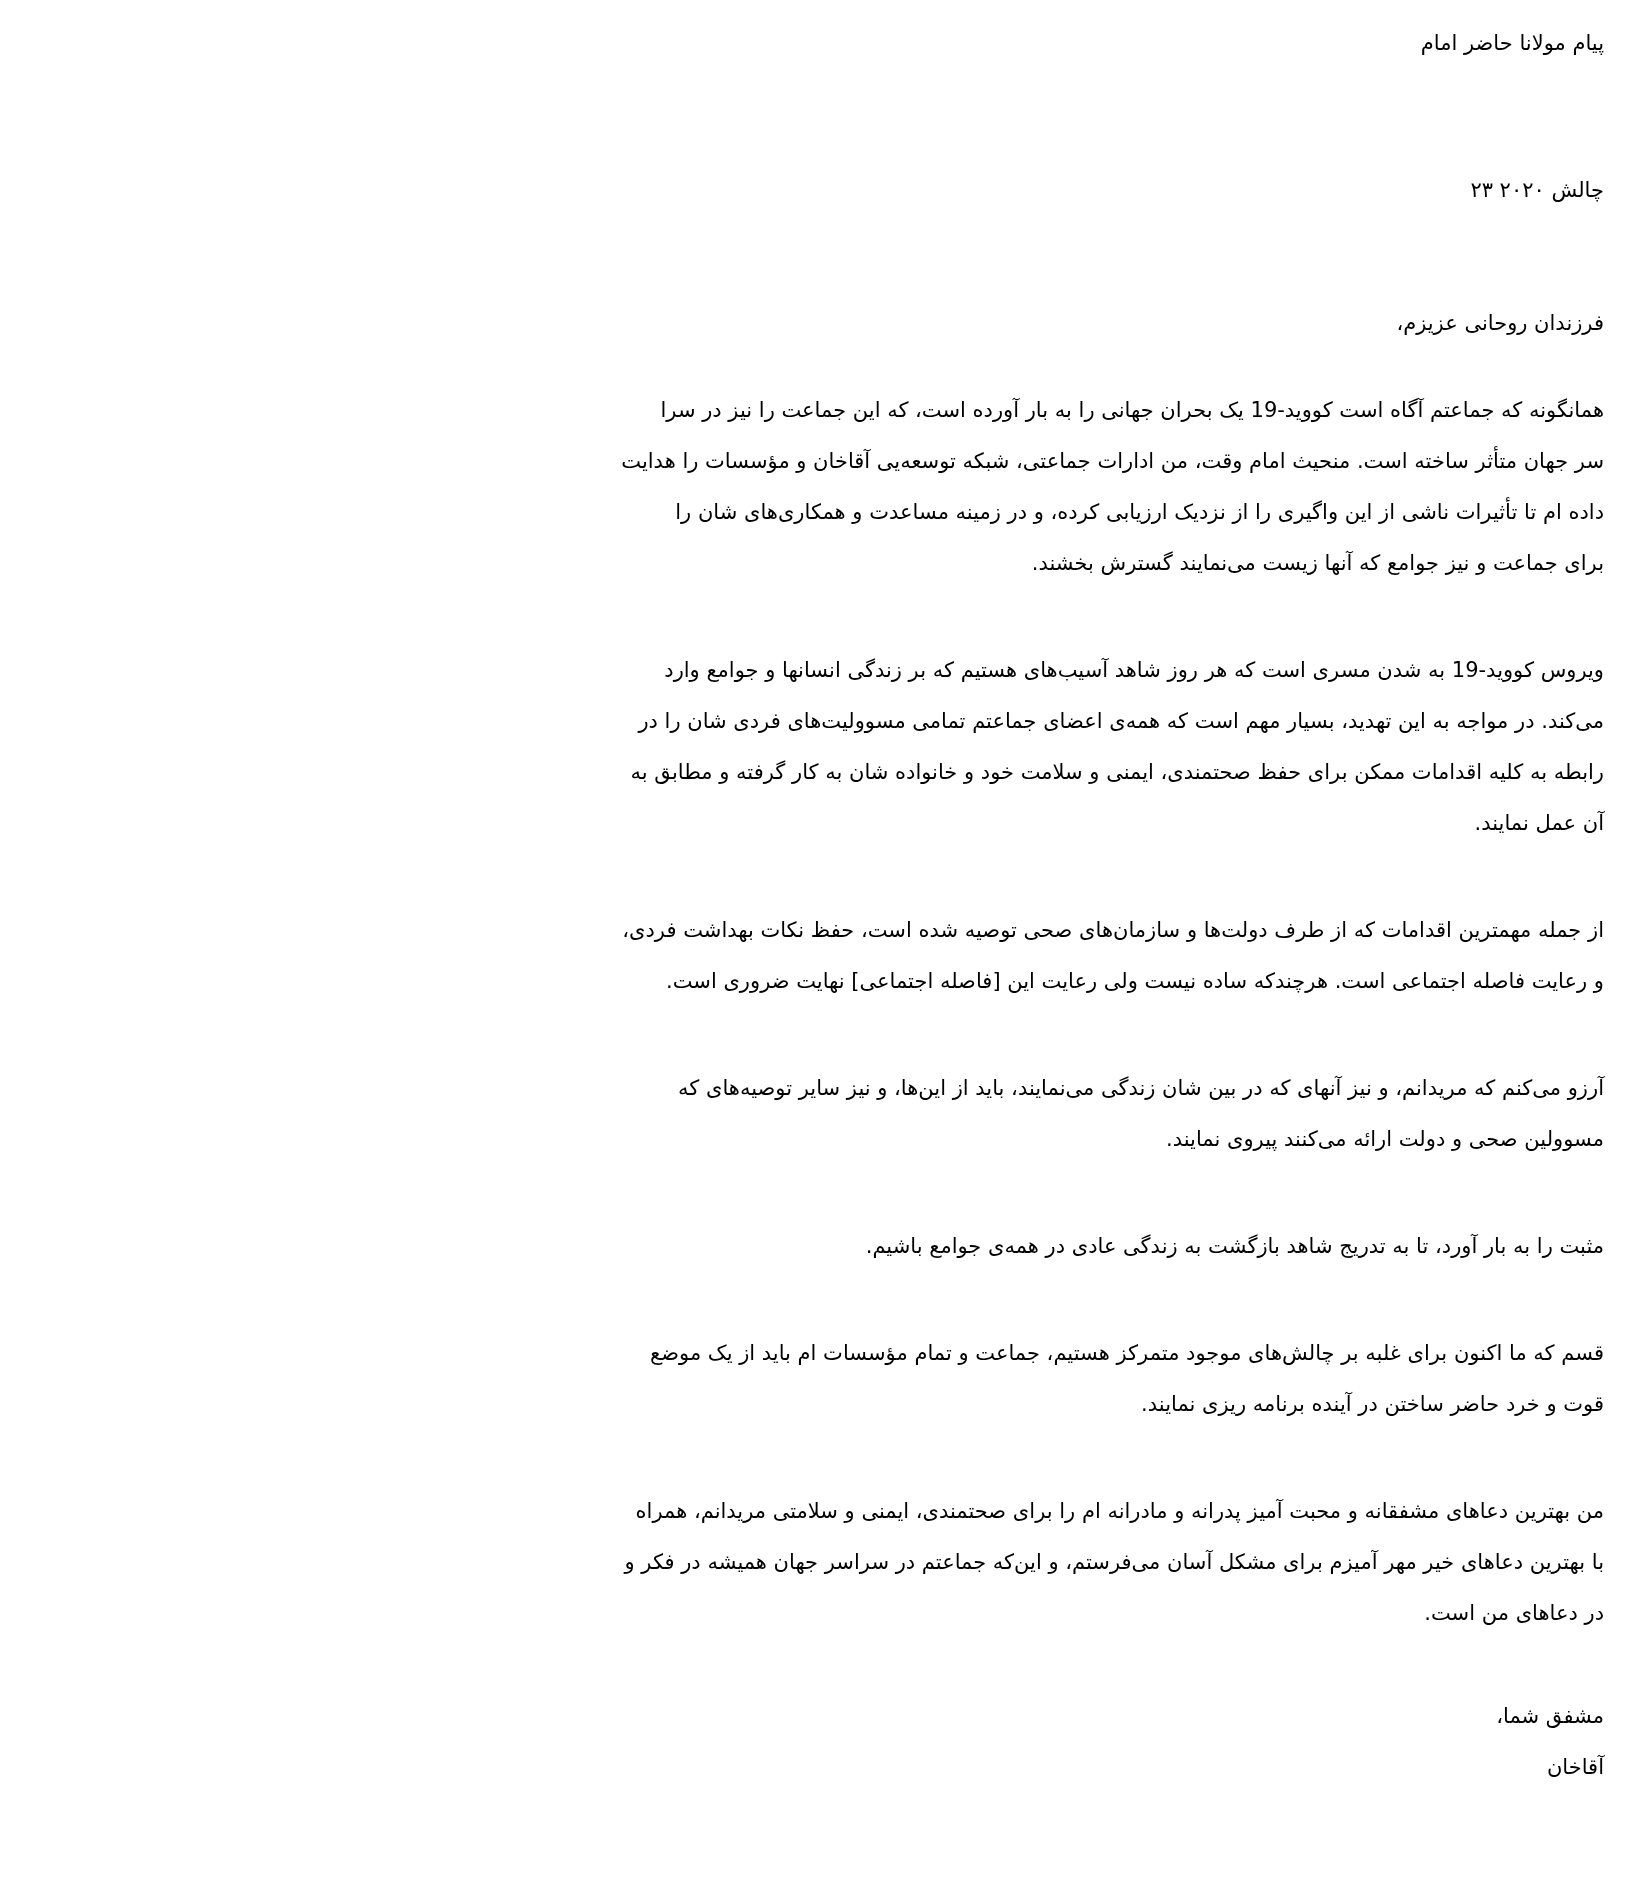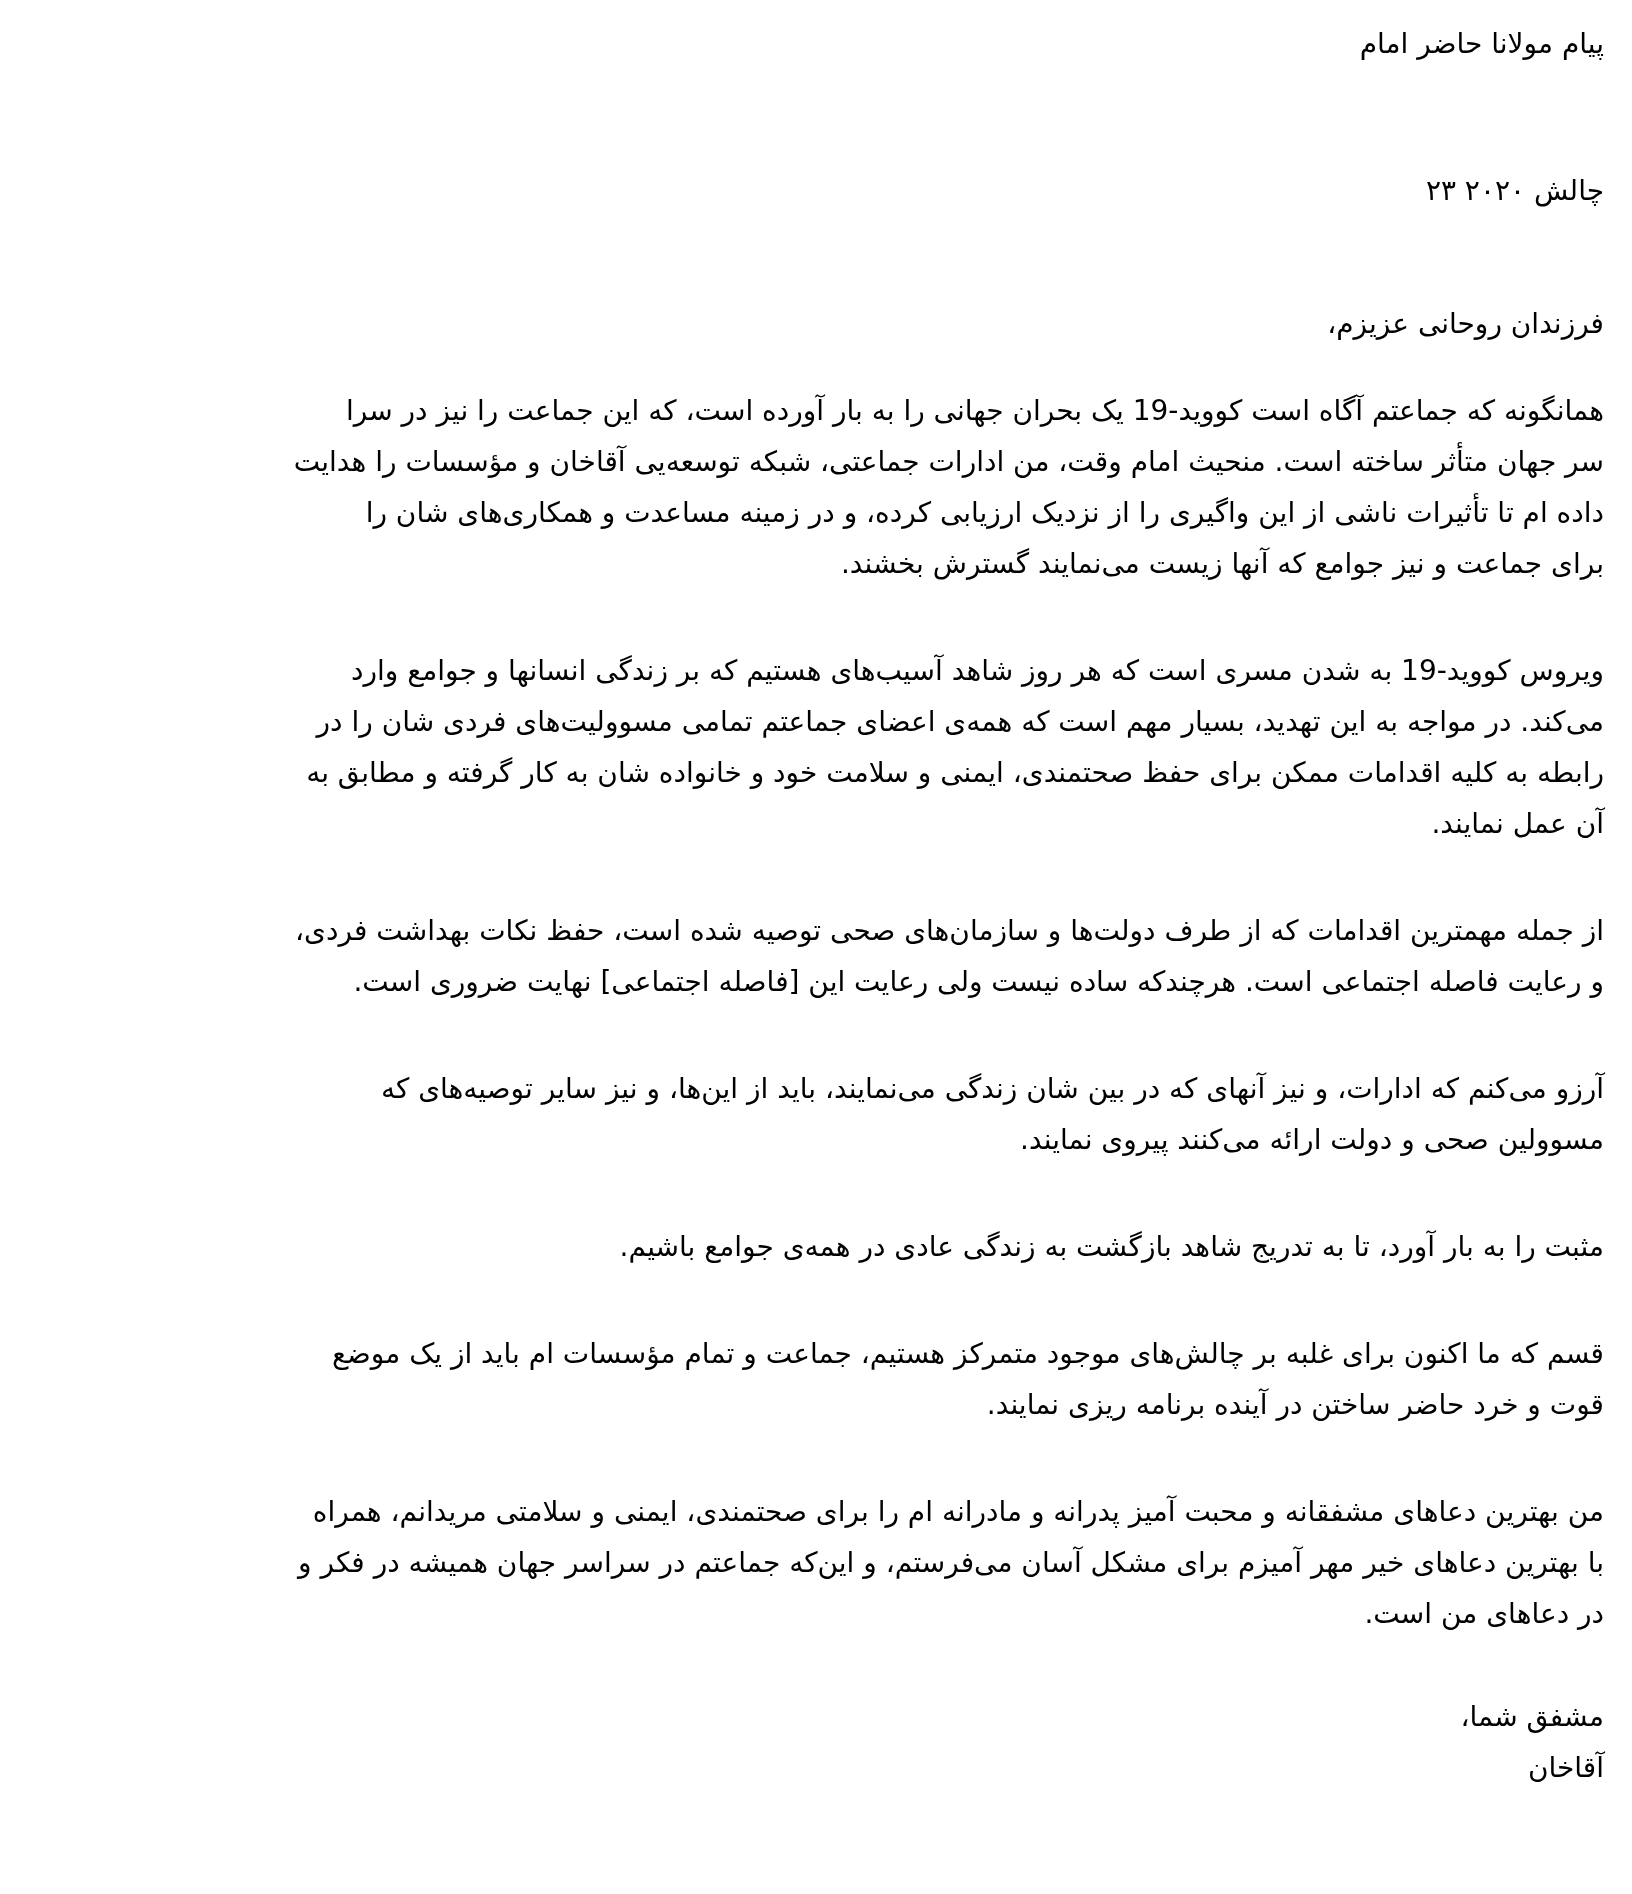--- a/index.html
+++ b/index.html
@@ -17,21 +17,21 @@
     overflow: hidden;
     box-sizing: border-box;
     padding: 14px 28px 0 28px;
   }
   .rtl-block {
     direction: rtl;
     text-align: right;
     unicode-bidi: embed;
   }
   .line {
-    font-size: 28px;
+    font-size: 21px;
     line-height: 51px;
     white-space: nowrap;
     letter-spacing: 0px;
   }
   .doc-title {
     margin-top: 4px;
   }
   .date-line {
     margin-top: 96px;
   }
@@ -76,21 +76,21 @@
     <div class="line">رابطه به کلیه اقدامات ممکن برای حفظ صحتمندی، ایمنی و سلامت خود و خانواده شان به کار گرفته و مطابق به</div>
     <div class="line">آن عمل نمایند.</div>
   </div>
 
   <div class="rtl-block paragraph">
     <div class="line">از جمله مهمترین اقدامات که از طرف دولت‌ها و سازمان‌های صحی توصیه شده است، حفظ نکات بهداشت فردی،</div>
     <div class="line">و رعایت فاصله اجتماعی است. هرچندکه ساده نیست ولی رعایت این [فاصله اجتماعی] نهایت ضروری است.</div>
   </div>
 
   <div class="rtl-block paragraph">
-    <div class="line">آرزو می‌کنم که ادارات، و نیز آنهای که در بین شان زندگی می‌نمایند، باید از این‌ها، و نیز سایر توصیه‌های که</div>
+    <div class="line">آرزو می‌کنم که مریدانم، و نیز آنهای که در بین شان زندگی می‌نمایند، باید از این‌ها، و نیز سایر توصیه‌های که</div>
     <div class="line">مسوولین صحی و دولت ارائه می‌کنند پیروی نمایند.</div>
   </div>
 
   <div class="rtl-block paragraph">
     <div class="line">مثبت را به بار آورد، تا به تدریج شاهد بازگشت به زندگی عادی در همه‌ی جوامع باشیم.</div>
   </div>
 
   <div class="rtl-block paragraph">
     <div class="line">قسم که ما اکنون برای غلبه بر چالش‌های موجود متمرکز هستیم، جماعت و تمام مؤسسات ام باید از یک موضع</div>
     <div class="line">قوت و خرد حاضر ساختن در آینده برنامه ریزی نمایند.</div>

